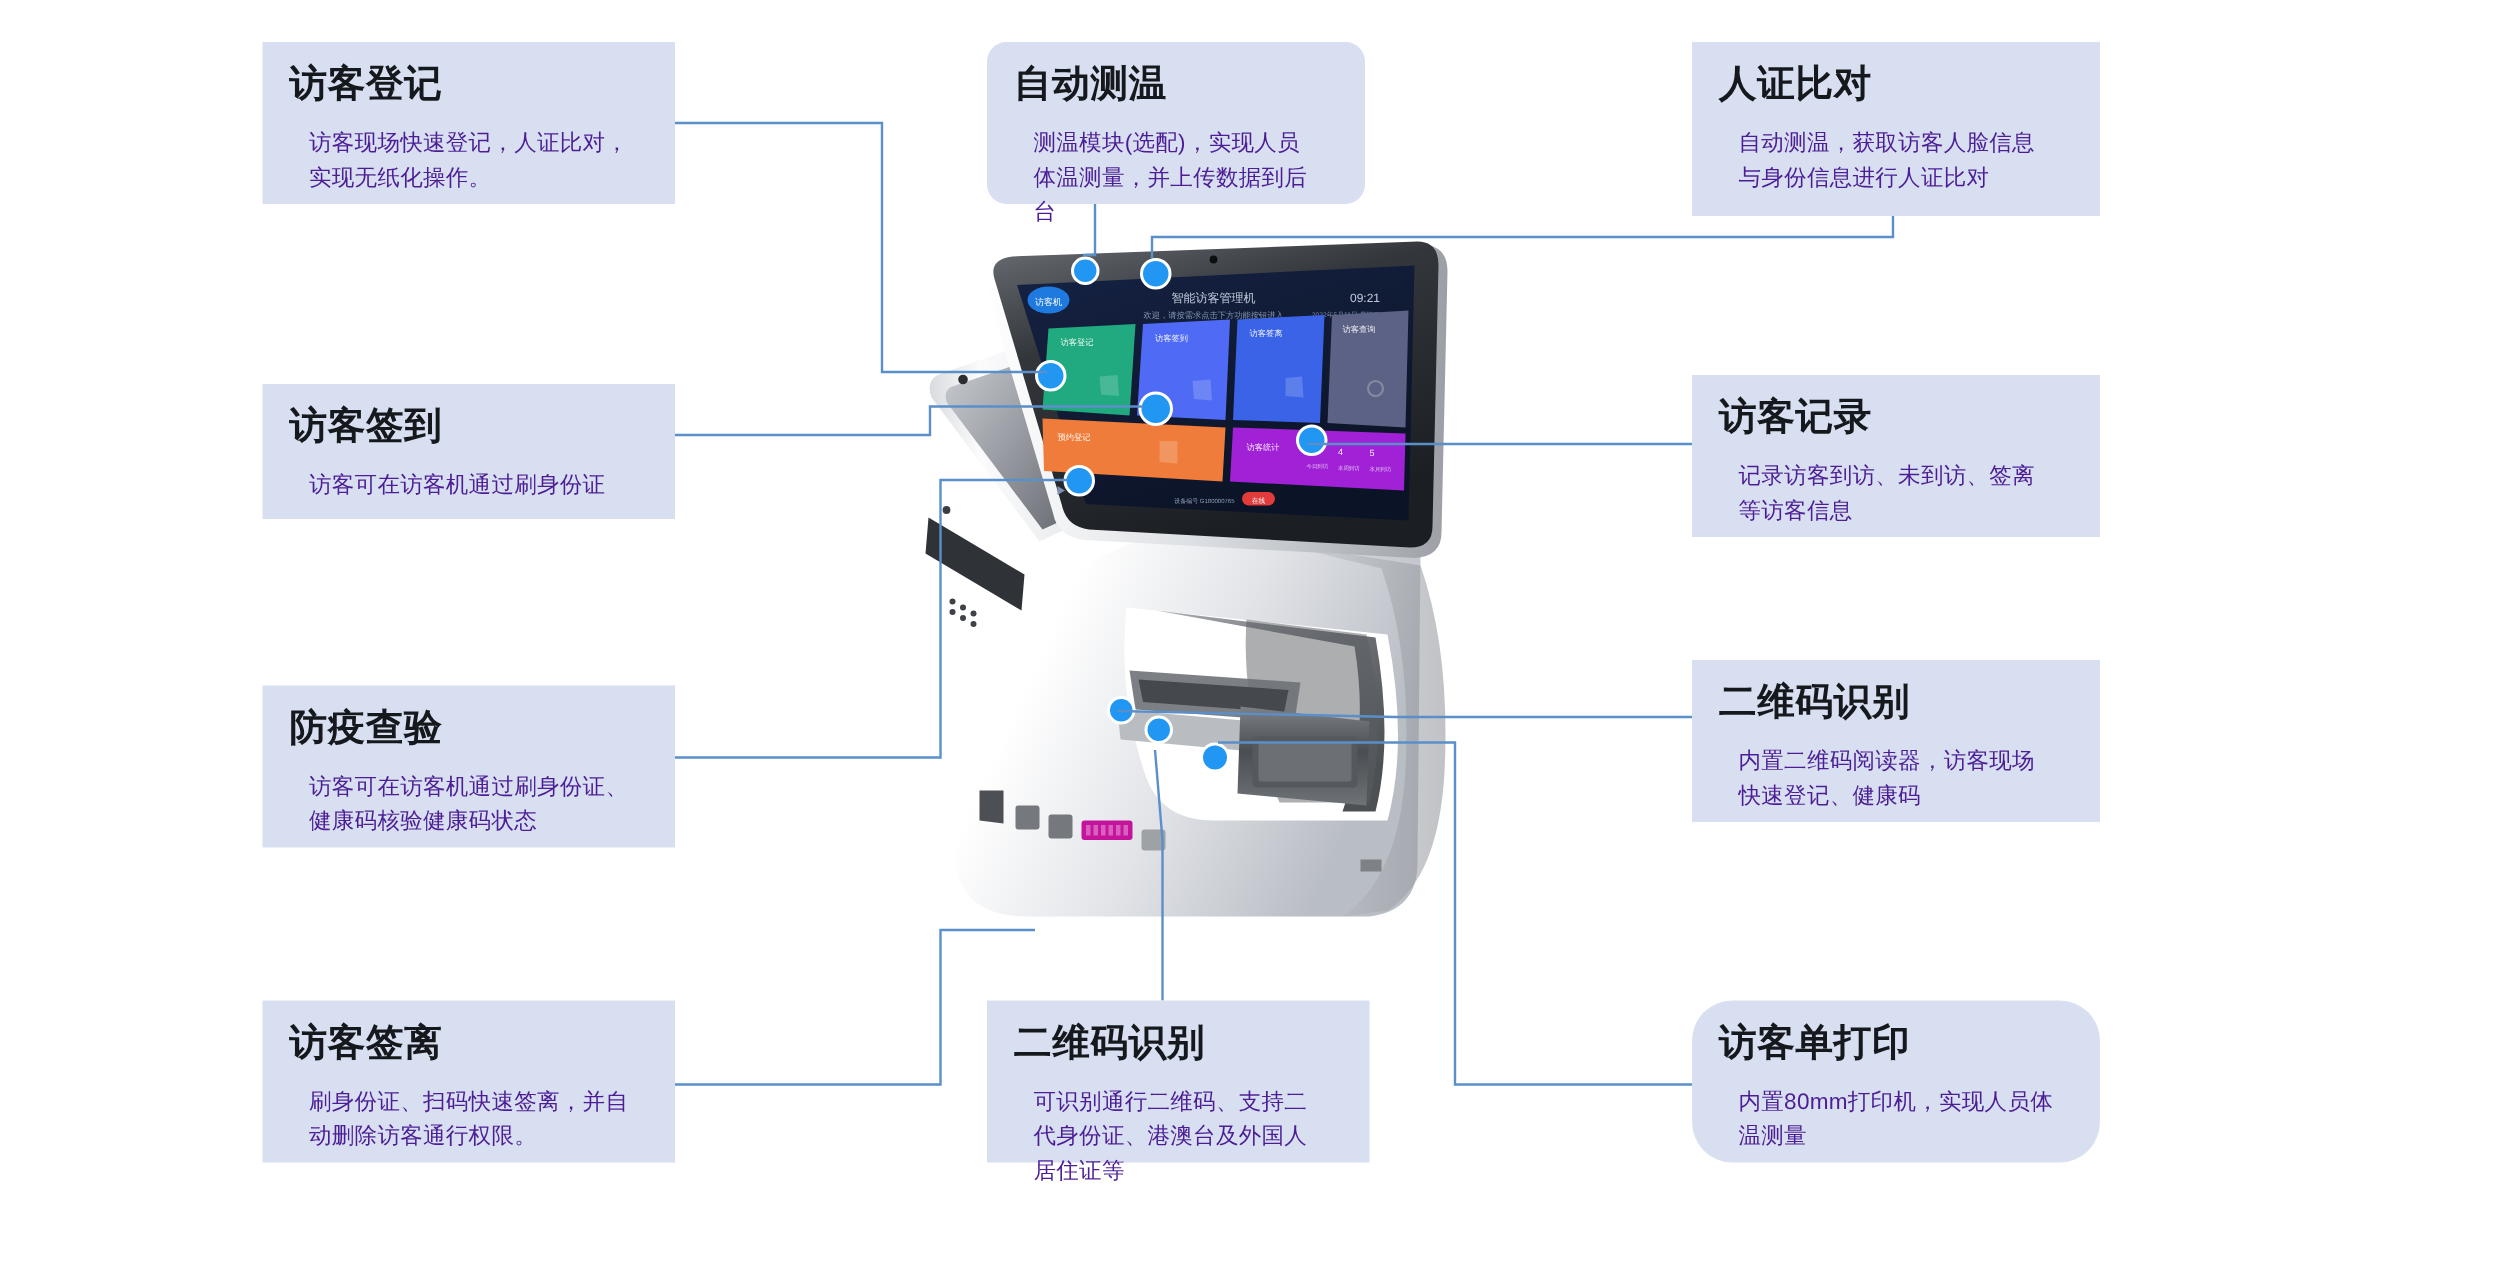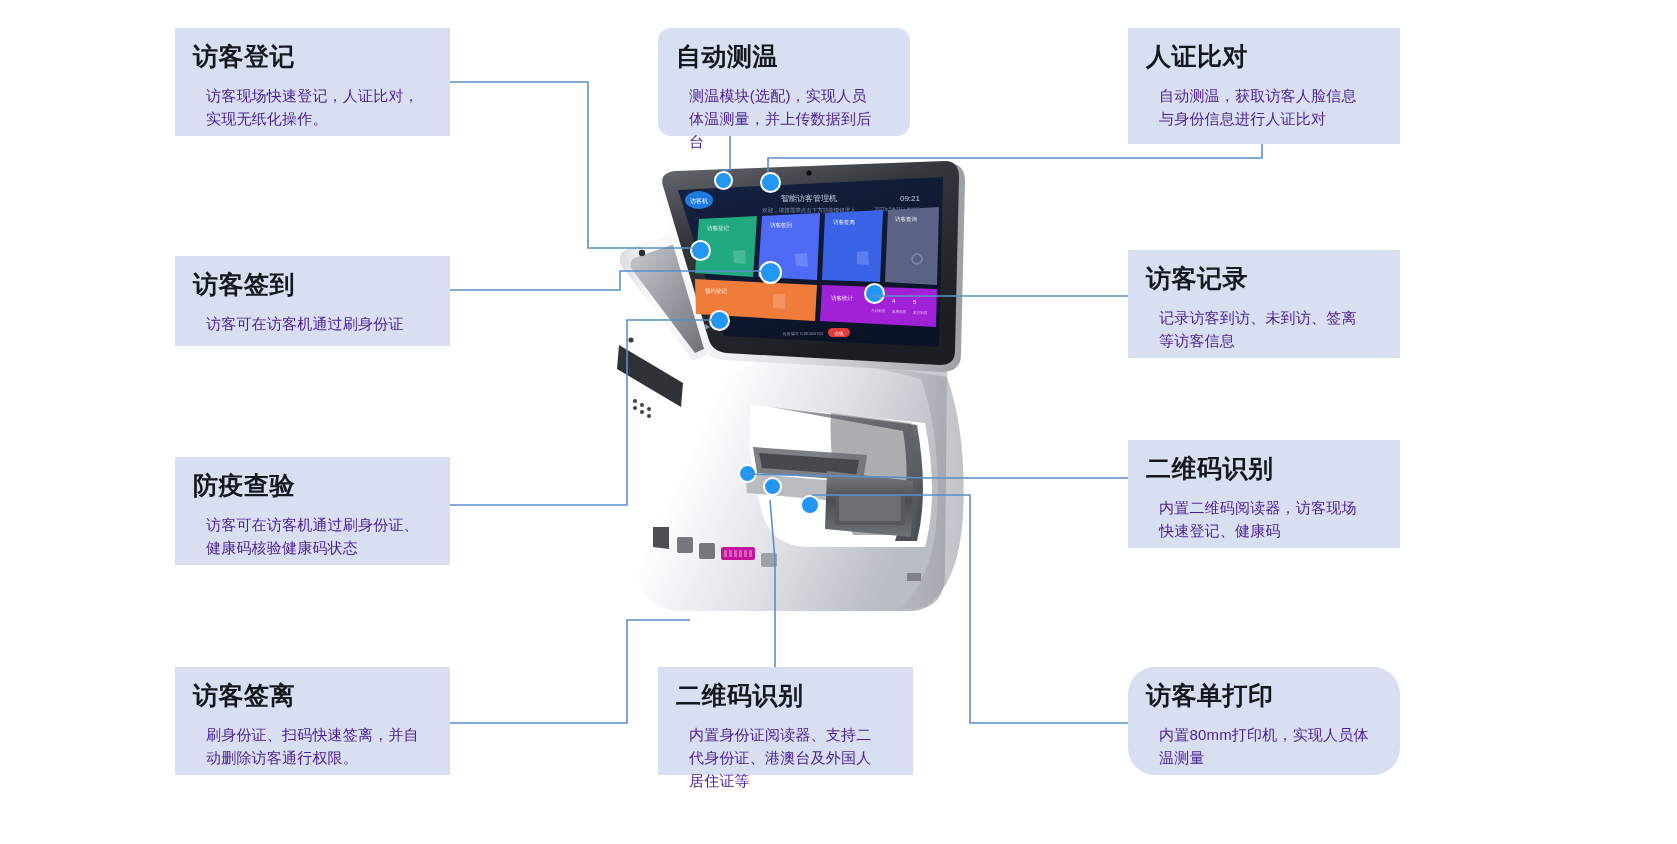--- a/index.html
+++ b/index.html
@@ -289,21 +289,21 @@
     <p>内置二维码阅读器，访客现场快速登记、健康码</p>
   </div>
 
   <div class="card" id="card-signout">
     <h3>访客签离</h3>
     <p>刷身份证、扫码快速签离，并自动删除访客通行权限。</p>
   </div>
 
   <div class="card" id="card-identity">
     <h3>二维码识别</h3>
-    <p>内置身份证阅读器、支持二代身份证、港澳台及外国人居住证等</p>
+    <p>可识别通行二维码、支持二代身份证、港澳台及外国人居住证等</p>
   </div>
 
   <div class="card" id="card-print">
     <h3>访客单打印</h3>
     <p>内置80mm打印机，实现人员体温测量</p>
   </div>
 
 </div>
 
 </body></html>

